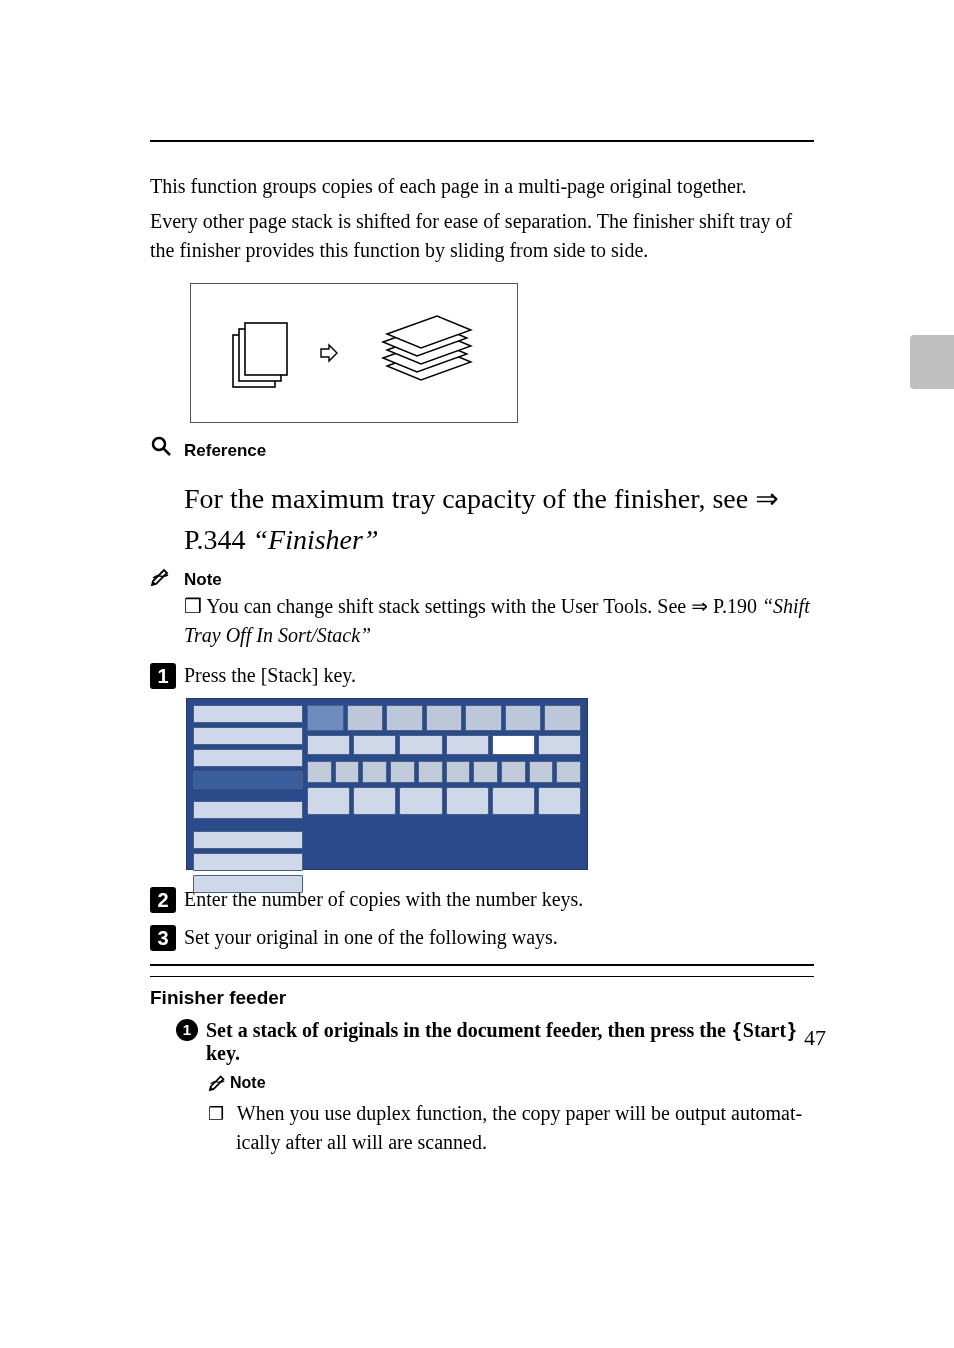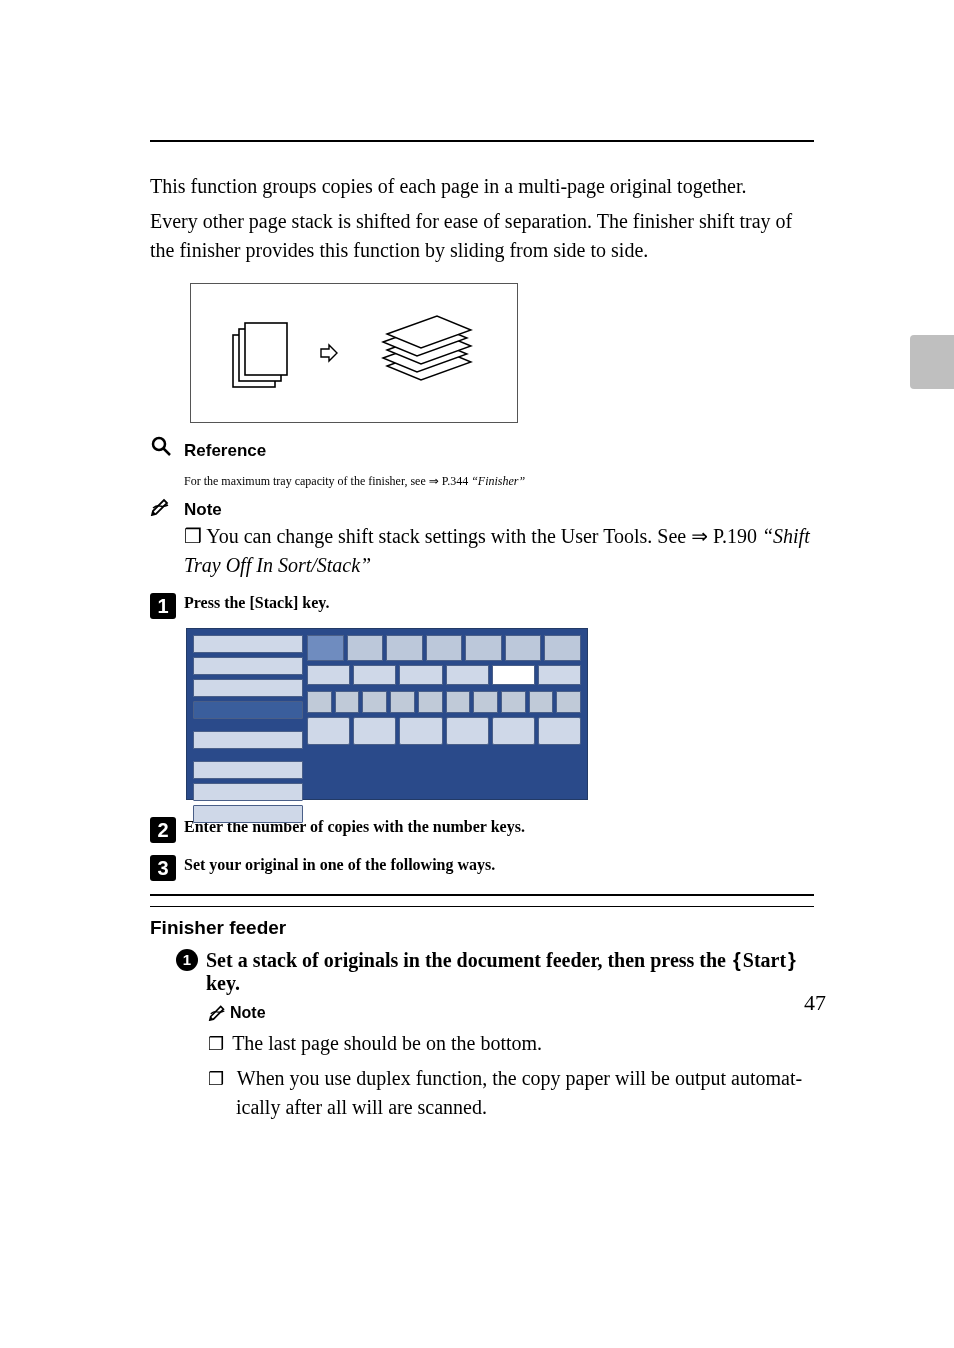--- a/index.html
+++ b/index.html
@@ -63,21 +63,21 @@
     width: 34px;
     text-align: left;
     flex: none;
   }
   .icon-row .heading-text {
     font-family: Arial, Helvetica, sans-serif;
     font-weight: 700;
     font-size: 17px;
     padding-top: 3px;
   }
-  .ref-block { margin: 12px 0 4px 34px; font-size: 12px; line-height: 1.45; }
+  .ref-block { margin: 18px 0 4px 34px; font-size: 28px; line-height: 1.45; }
   .note-block { margin: 2px 0 4px 34px; font-size: 20px; line-height: 1.45; }
   .italic { font-style: italic; }
 
   
   .step {
     display: flex;
     align-items: flex-start;
     margin-top: 12px;
   }
   .step .seq {
@@ -88,22 +88,22 @@
     font-weight: 900;
     font-size: 20px;
     text-align: center;
     line-height: 26px;
     flex: none;
     margin-right: 8px;
     position: relative;
     top: 1px;
   }
   .step .step-text {
-    font-weight: 700;
-    font-size: 16px;
+    font-weight: 400;
+    font-size: 20px;
     padding-top: 2px;
   }
 
   
   .ui-screenshot {
     margin: 10px 0 16px 36px;
     width: 400px;
     height: 170px;
     background: #2a4a8a;
     position: relative;
@@ -388,21 +388,20 @@
       <span class="icon">
         <svg width="20" height="20" viewBox="0 0 22 22">
           <path d="M3 17 L14 6 L17 9 L6 20 L2 21 Z" fill="none" stroke="#000" stroke-width="1.8"></path>
           <path d="M3 17 L6 20 L2 21 Z" fill="#000"></path>
           <path d="M3 14 Q7 11 10 12 Q14 13 18 11" fill="none" stroke="#000" stroke-width="1.4"></path>
         </svg>
       </span>
       <span class="heading-text">Note</span>
     </div>
     <ul>
-      <li><span>The last page should be on the bottom.</span></li>
       <li>
         <span>When you use duplex function, the copy paper will be output automat-</span><br>
         <span class="cont">ically after all will are scanned.</span>
       </li>
     </ul>
   </div>
 
   <div class="page-num">47</div>
 </div>
 

